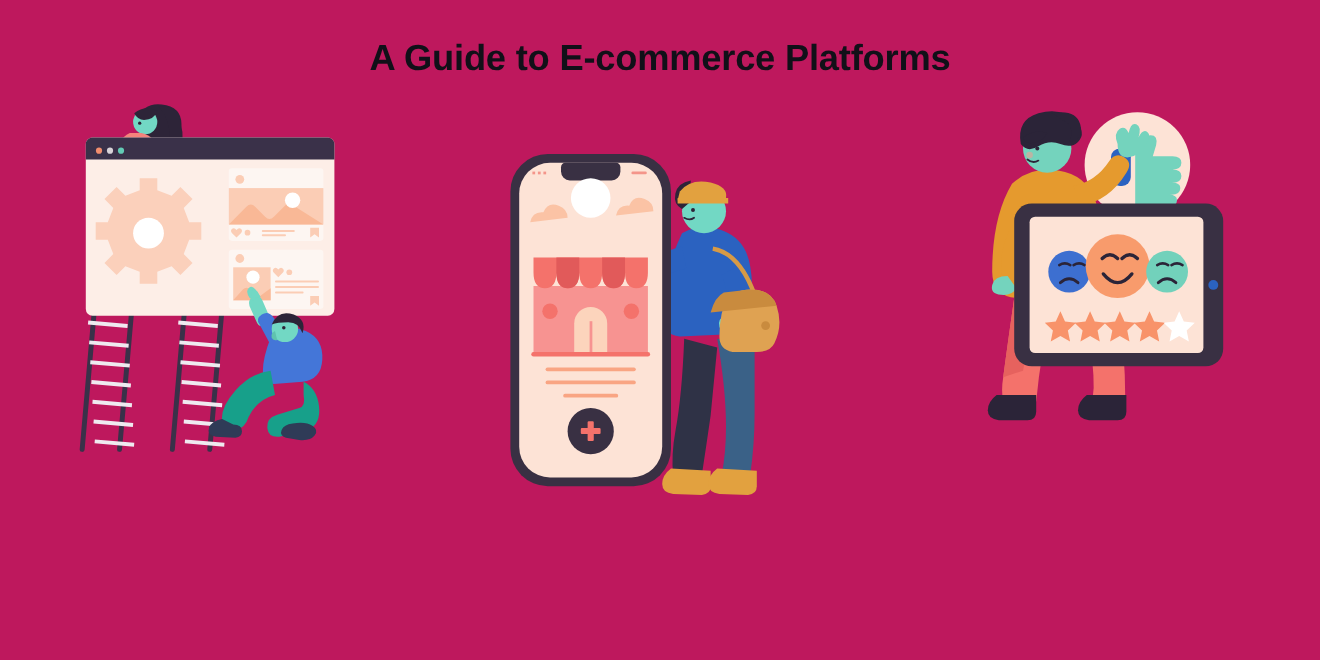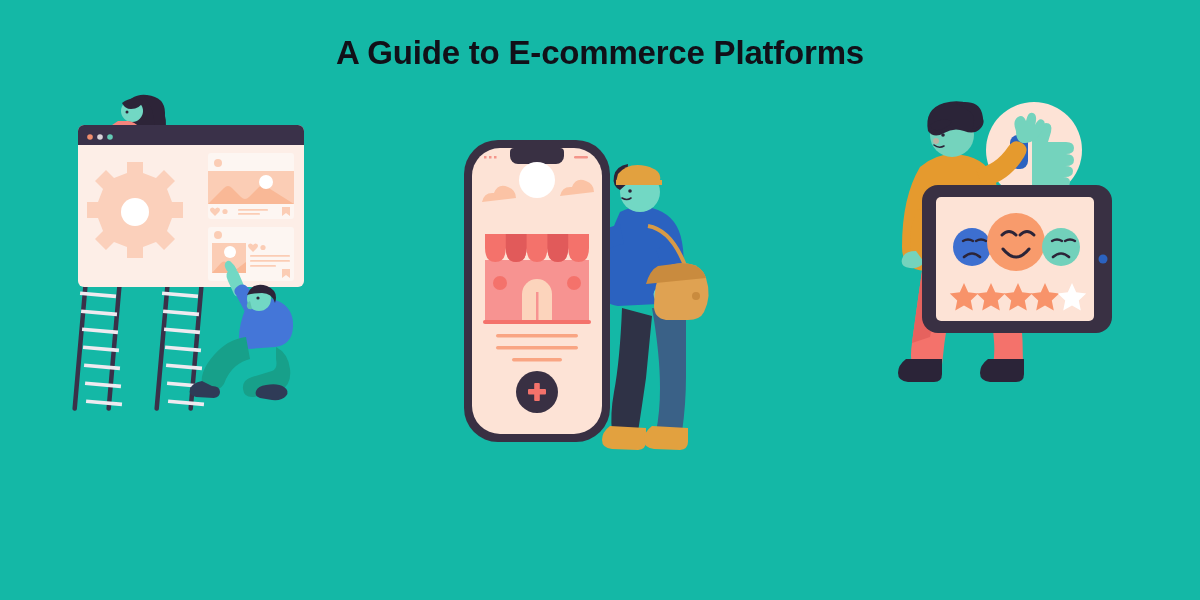--- a/index.html
+++ b/index.html
@@ -10,21 +10,21 @@
   body {
     width: 1200px;
     height: 600px;
     overflow: hidden;
     font-family: "Liberation Sans", sans-serif;
   }
   .page {
     position: relative;
     width: 1200px;
     height: 600px;
-    background: #14b8a6;
+    background: #be185d;
   }
   .page-title {
     position: absolute;
     top: 34px;
     left: 0;
     width: 1200px;
     text-align: center;
     font-family: "Liberation Sans", sans-serif;
     font-size: 33px;
     font-weight: bold;

